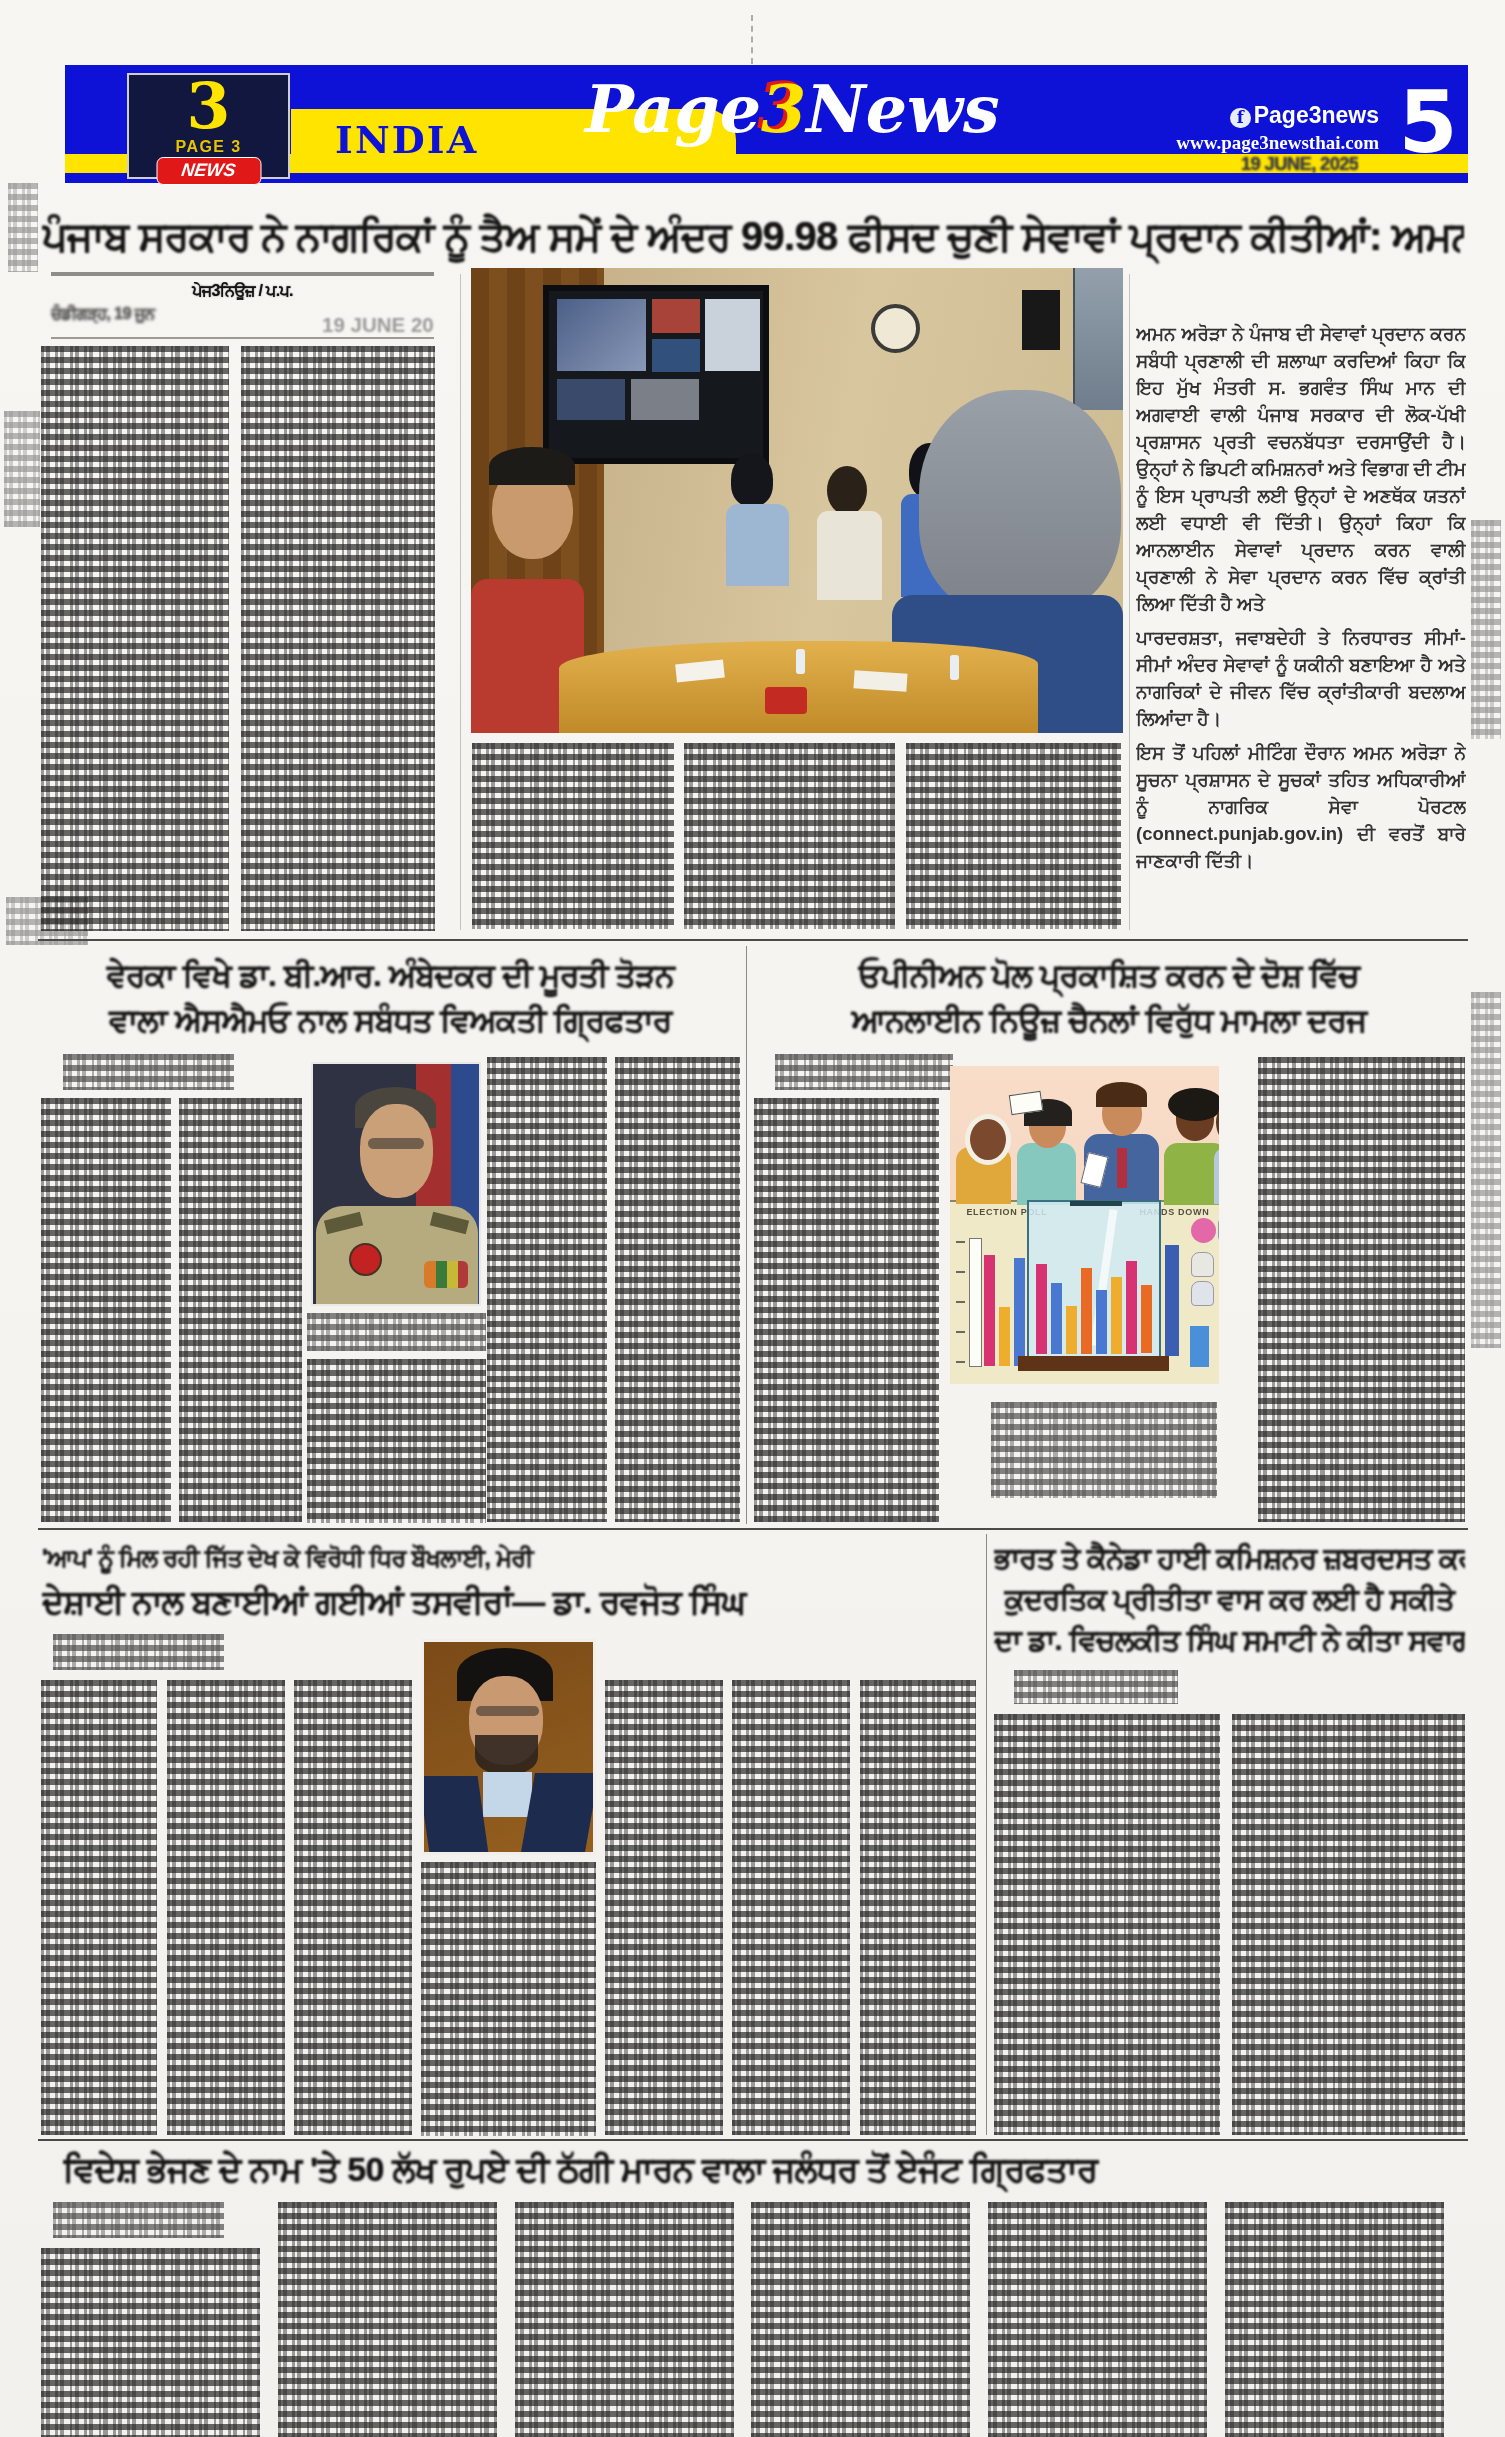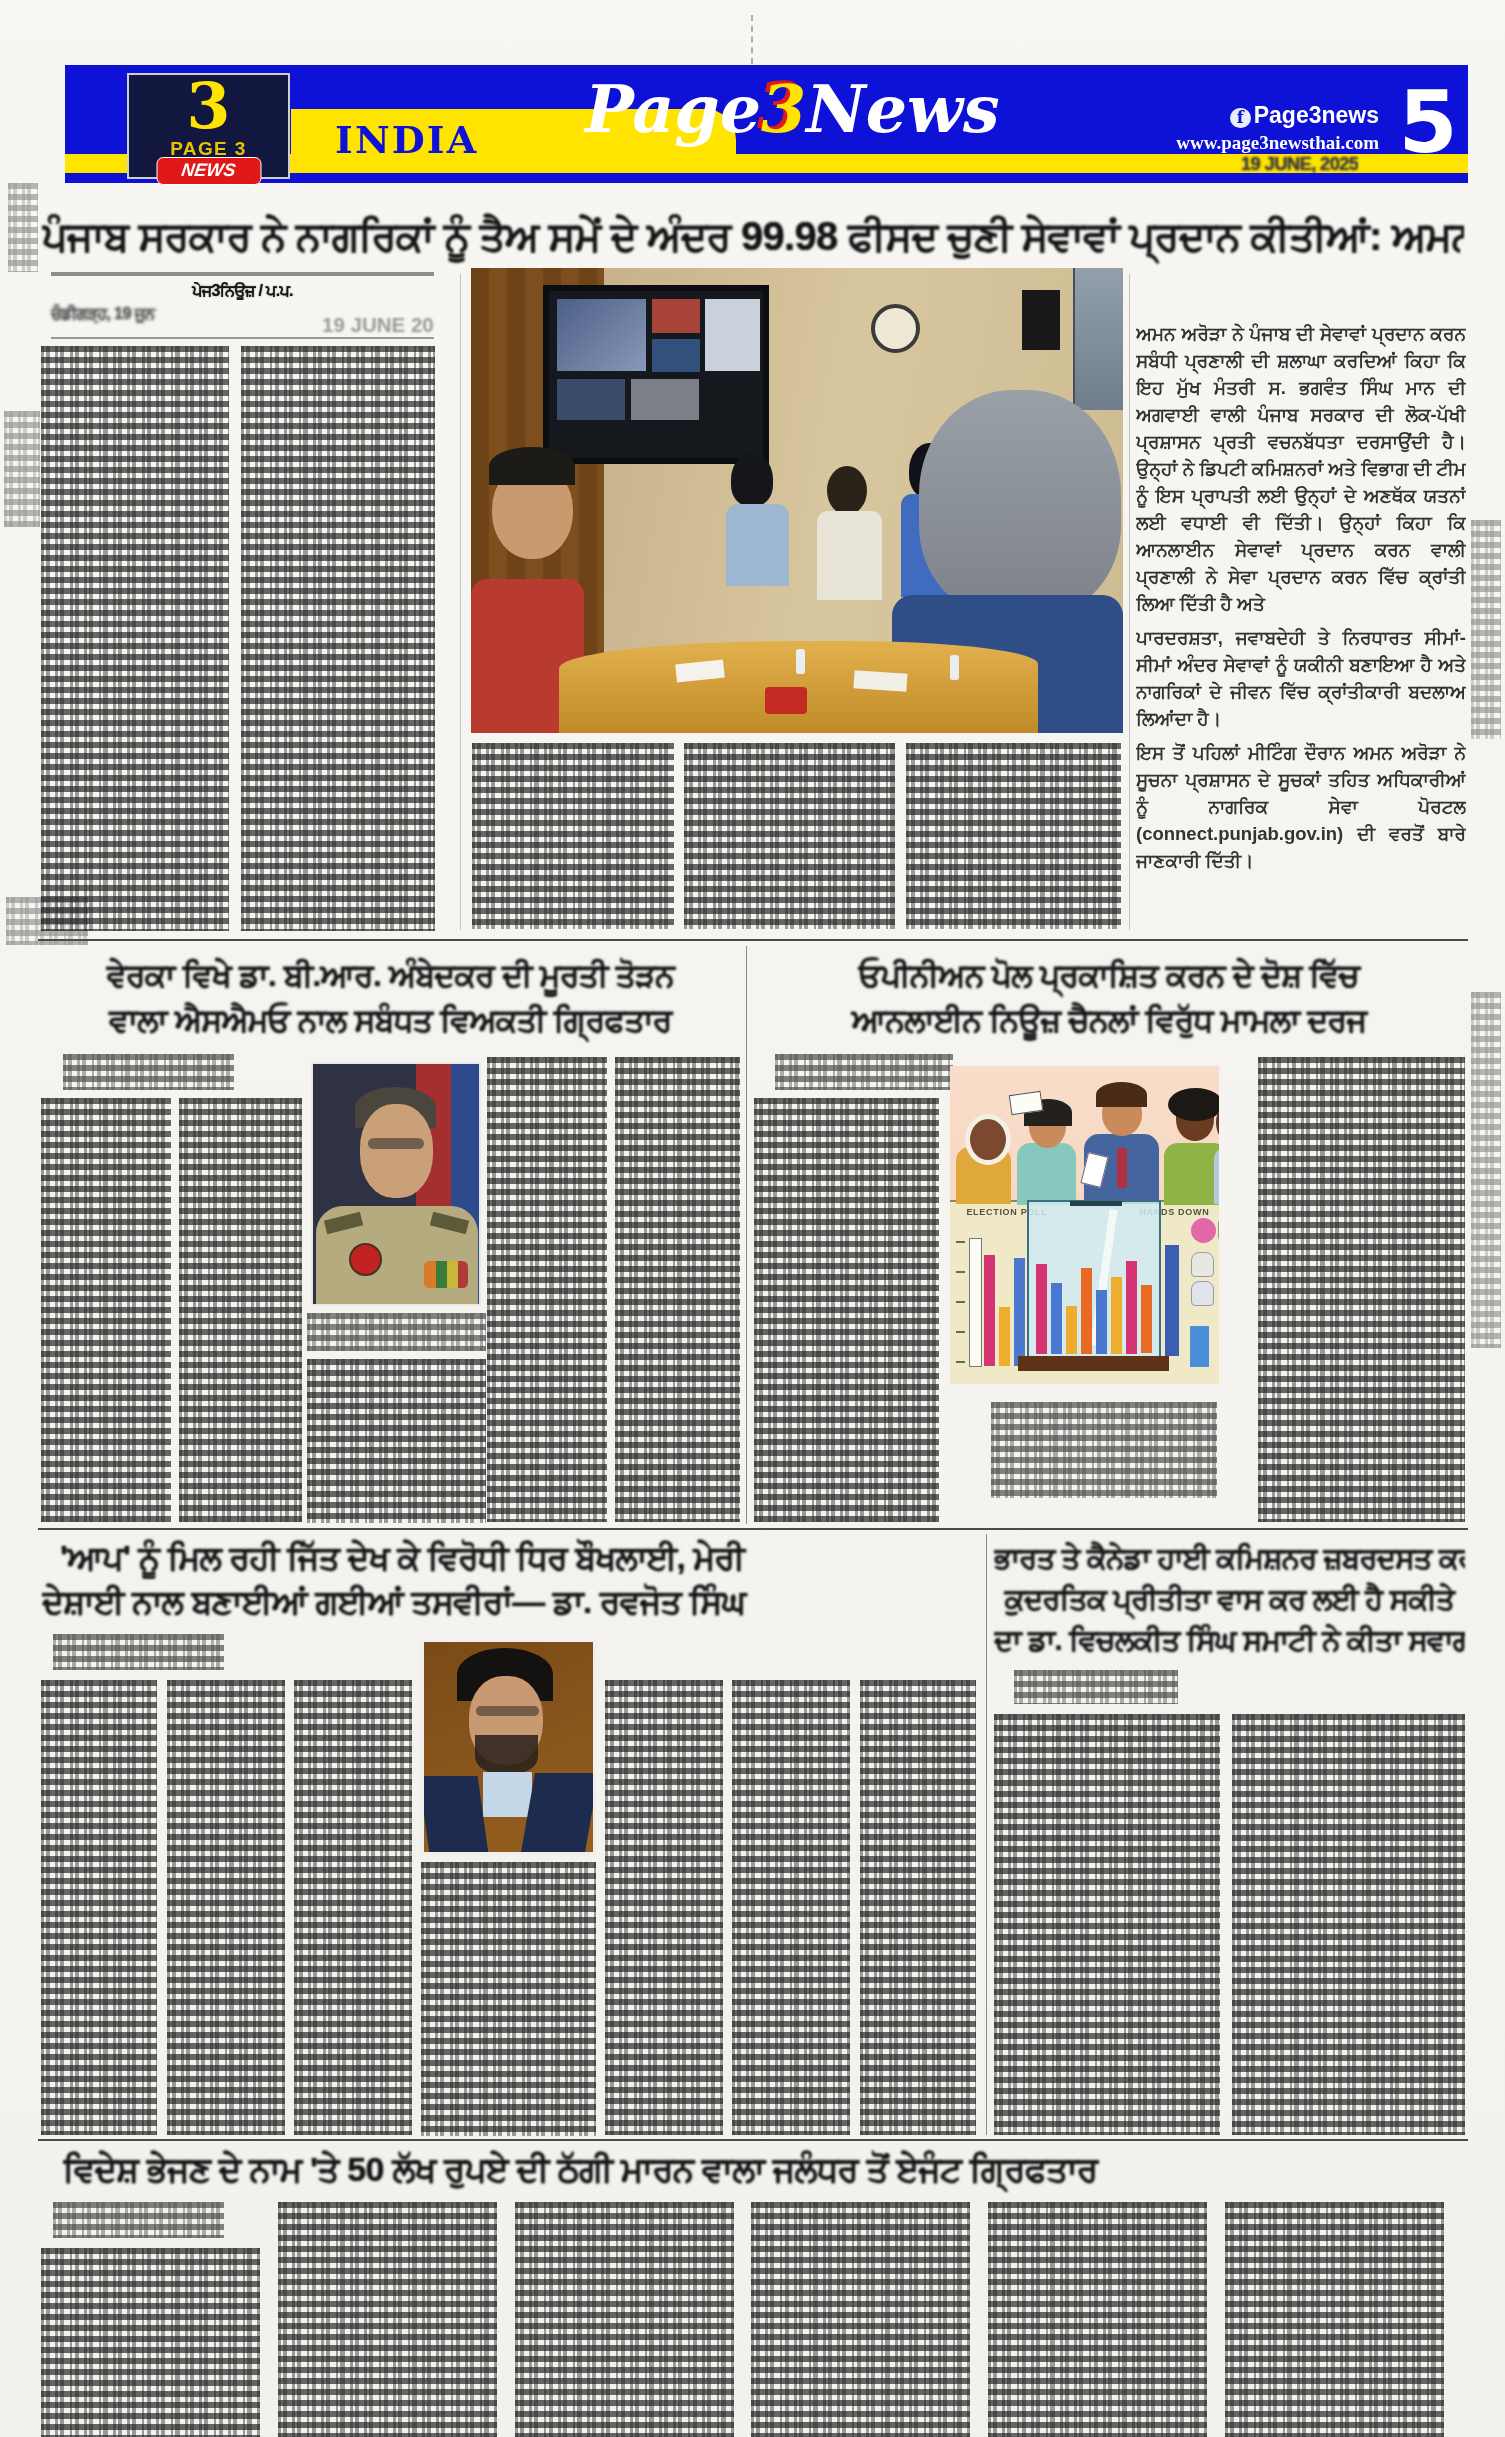--- a/index.html
+++ b/index.html
@@ -37,21 +37,21 @@
     <div class="abs" style="left:0;top:89px;width:1403px;height:19px;background:#ffe400;"></div>
 
     <div class="abs" style="left:0;top:108px;width:1403px;height:9.6px;background:#0d12d6;"></div>
 
     <div class="abs" style="left:226px;top:44px;width:445px;height:64px;background:#ffe400;border-top-right-radius:31px;text-decoration:underline;">
       <div class="mast-serif" style="position:absolute;left:44px;top:8.2px;font-size:38px;color:#0d12d6;letter-spacing:2.1px;">INDIA</div>
     </div>
 
     <div class="abs" style="left:62px;top:7.5px;width:163px;height:106px;background:#121740;border:2.1px solid #cfcfcf;box-sizing:border-box;">
       <div style="position:absolute;left:50%;top:-5.5px;transform:translateX(-50%);font-size:63px;font-weight:bold;color:#ffe400;font-family:'DejaVu Serif',serif;">3</div>
-      <div style="position:absolute;left:50%;top:63px;transform:translateX(-50%);font-size:19px;font-weight:bold;color:#e8c400;letter-spacing:1.4px;">PAGE 3</div>
+      <div style="position:absolute;left:50%;top:63px;transform:translateX(-50%);font-size:16px;font-weight:bold;color:#e8c400;letter-spacing:1.4px;">PAGE 3</div>
       <div style="position:absolute;left:50%;top:82px;transform:translateX(-50%);width:103px;height:26px;background:#e01818;border-radius:6.8px;border:1.4px solid #fff;">
         <span style="position:absolute;left:50%;top:2.1px;transform:translateX(-50%) skewX(-8deg);font-size:18px;font-weight:bold;color:#fff;font-style:italic;">NEWS</span>
       </div>
     </div>
 
     <div class="mast-serif" style="position:absolute;left:520px;top:5.5px;width:397px;height:81px;text-align:center;font-size:65px;font-style:italic;white-space:nowrap;">
       <span style="color:#ffffff;">Page</span><span style="color:#ffe400;text-shadow:-4.1px -2.7px 0 #e01818;">3</span><span style="color:#ffffff;">News</span>
     </div>
 
     <div class="abs" style="left:1109px;top:27px;width:294px;height:82px;">
@@ -225,21 +225,21 @@
     <div class="abs" style="left:241px;top:215px;width:20.5px;height:23px;border-radius:8.2px 8.2px 4.1px 4.1px;background:#dfe3ea;border:1.4px solid #99a;"></div>
     <div class="abs" style="left:270px;top:214px;width:19px;height:22px;border-radius:8.2px 8.2px 4.1px 4.1px;background:#d64a6a;"></div>
     <div class="abs" style="left:240px;top:260px;width:19px;height:41px;background:#4a90d8;"></div>
     <div class="abs" style="left:271px;top:267px;width:19px;height:34px;background:#4a90d8;"></div>
   </div>
   <div class="nz nz-cap" style="left:991px;top:1402px;width:226px;height:96px;"></div>
 
   <div class="rule-h" style="left:38px;top:1528px;width:1430px;"></div>
   <div class="rule-v" style="left:986px;top:1534px;height:601px;"></div>
 
-  <div class="deg" style="position:absolute;left:42px;top:1537px;width:936px;height:42px;font-size:33px;line-height:41px;text-align:left;margin-left:18px;">'ਆਪ' ਨੂੰ ਮਿਲ ਰਹੀ ਜਿੱਤ ਦੇਖ ਕੇ ਵਿਰੋਧੀ ਧਿਰ ਬੌਖਲਾਈ, ਮੇਰੀ</div>
+  <div class="deg" style="position:absolute;left:42px;top:1537px;width:936px;height:42px;font-size:24px;line-height:41px;text-align:left;">'ਆਪ' ਨੂੰ ਮਿਲ ਰਹੀ ਜਿੱਤ ਦੇਖ ਕੇ ਵਿਰੋਧੀ ਧਿਰ ਬੌਖਲਾਈ, ਮੇਰੀ</div>
   <div class="deg" style="position:absolute;left:42px;top:1581px;width:936px;height:42px;font-size:33px;line-height:41px;text-align:left;">ਦੇਸ਼ਾਈ ਨਾਲ ਬਣਾਈਆਂ ਗਈਆਂ ਤਸਵੀਰਾਂ— ਡਾ. ਰਵਜੋਤ ਸਿੰਘ</div>
   <div class="nz nz-cap" style="left:53px;top:1634px;width:171px;height:36px;"></div>
   <div class="nz" style="left:41px;top:1680px;width:116px;height:455px;"></div>
   <div class="nz" style="left:167px;top:1680px;width:118px;height:455px;"></div>
   <div class="nz" style="left:294px;top:1680px;width:118px;height:455px;"></div>
 
   <div class="photo" style="left:421px;top:1639px;width:175px;height:216px;background:linear-gradient(160deg,#7a4a18,#95601f);border:3.4px solid #f0efeb;box-sizing:border-box;">
     <div class="abs" style="left:33px;top:5.5px;width:96px;height:53px;border-radius:50% 50% 0 0;background:#141210;"></div>
     <div class="abs" style="left:45px;top:34px;width:74px;height:89px;border-radius:46%;background:#c99a72;"></div>
     <div class="abs" style="left:52px;top:64px;width:63px;height:9.6px;background:rgba(30,30,30,.5);border-radius:4.8px;"></div>

